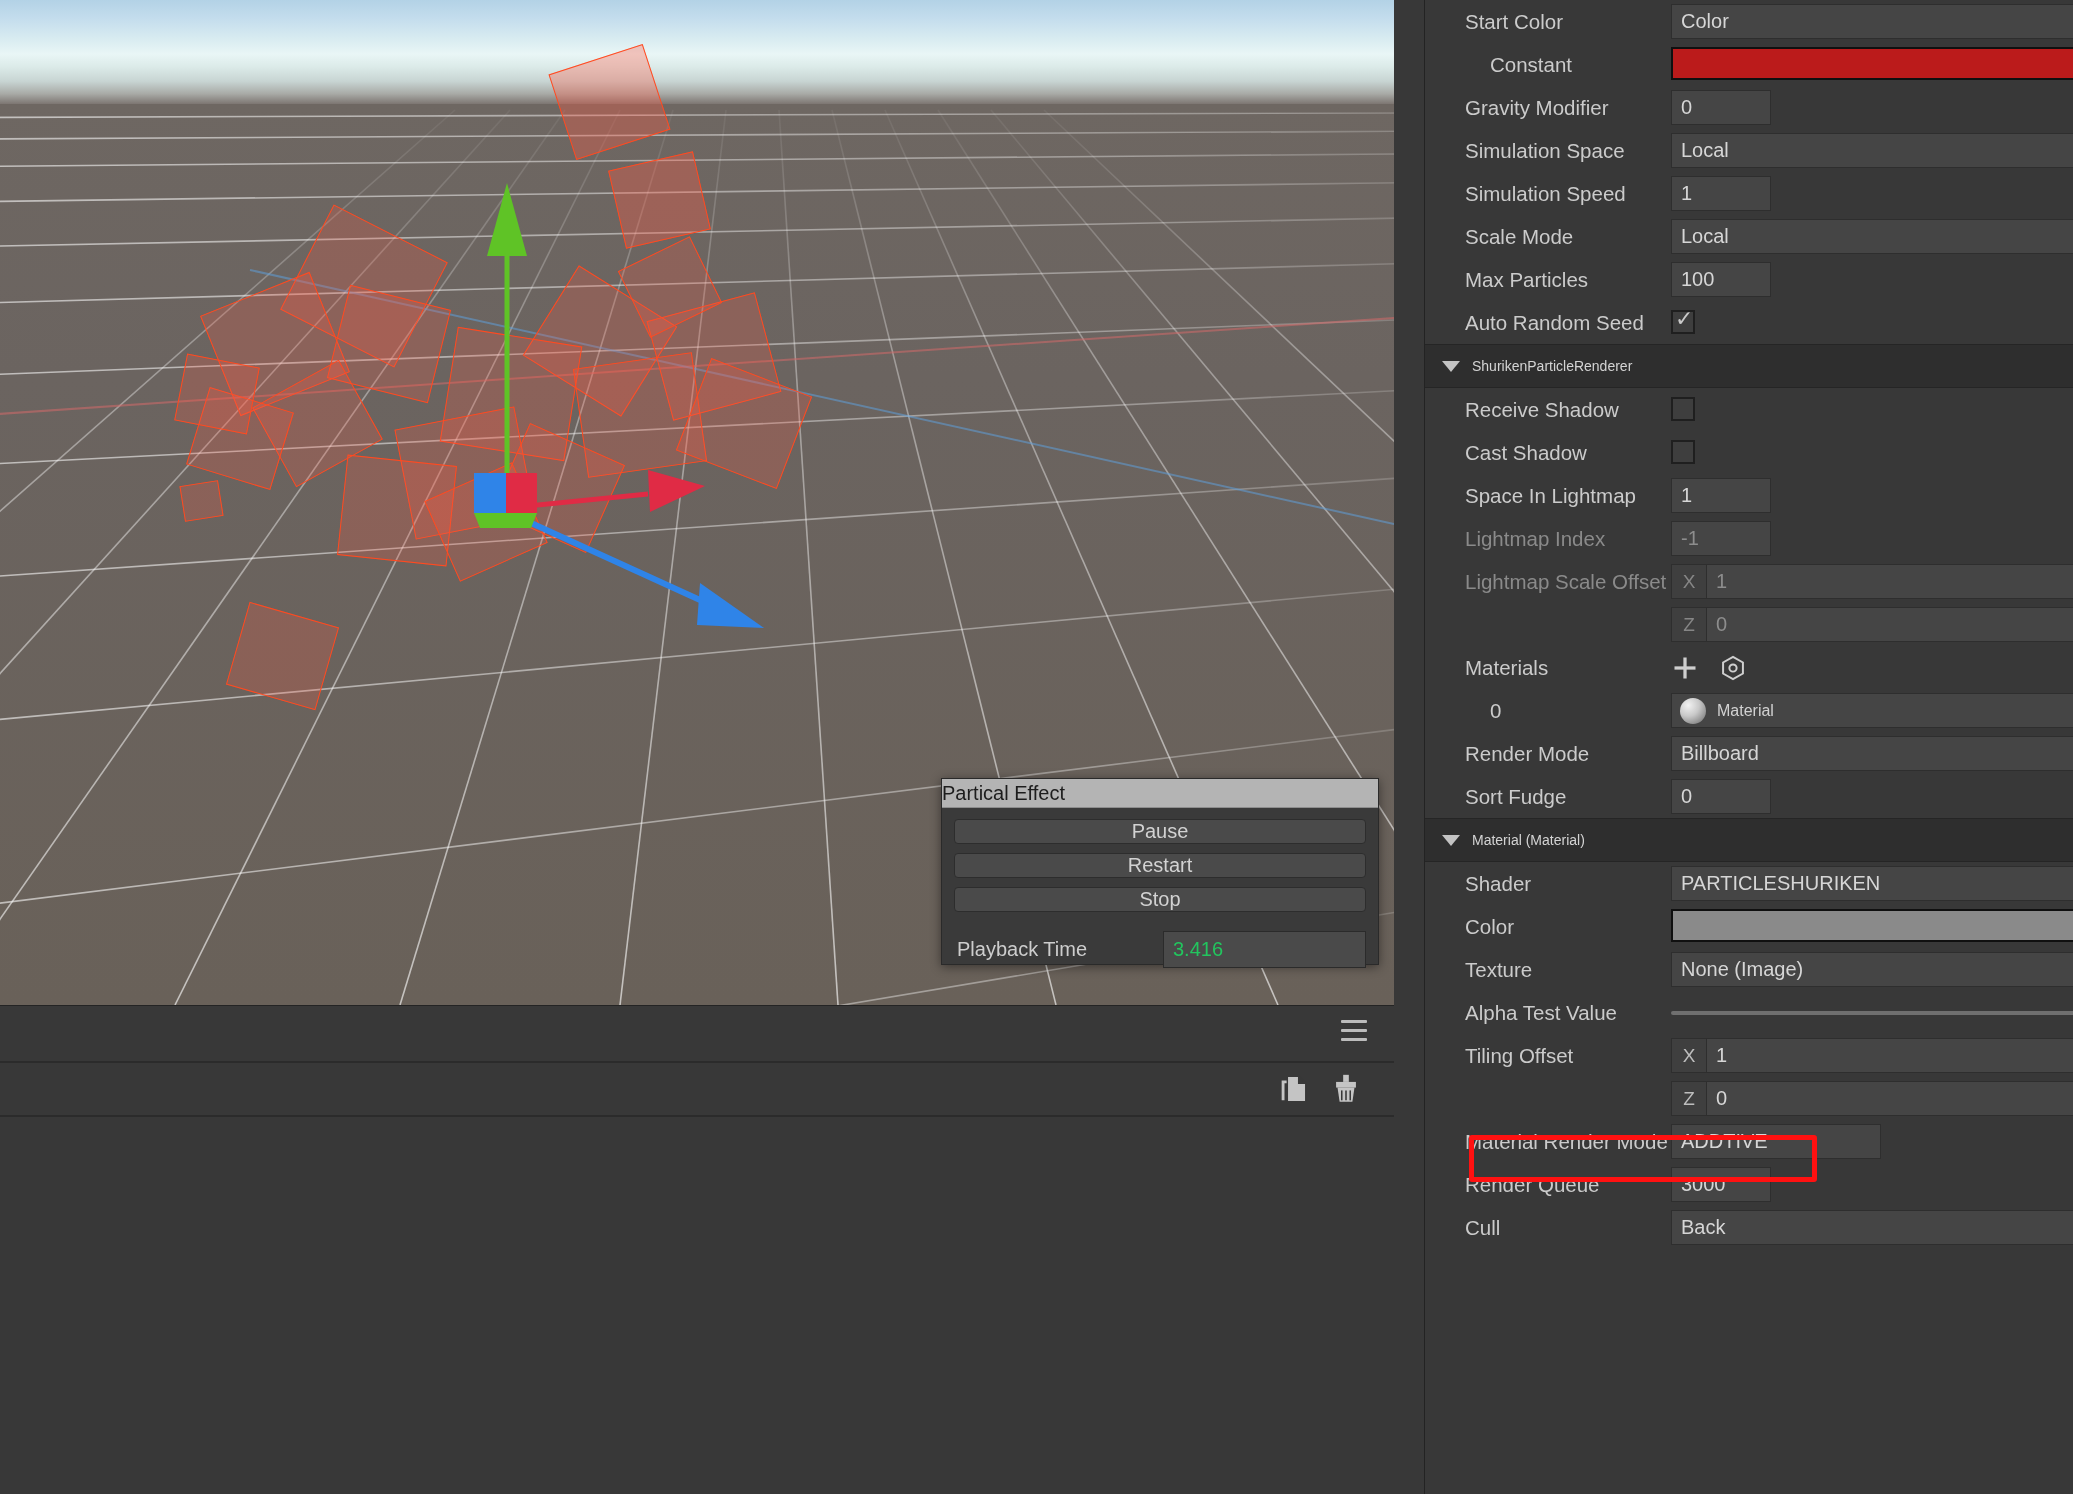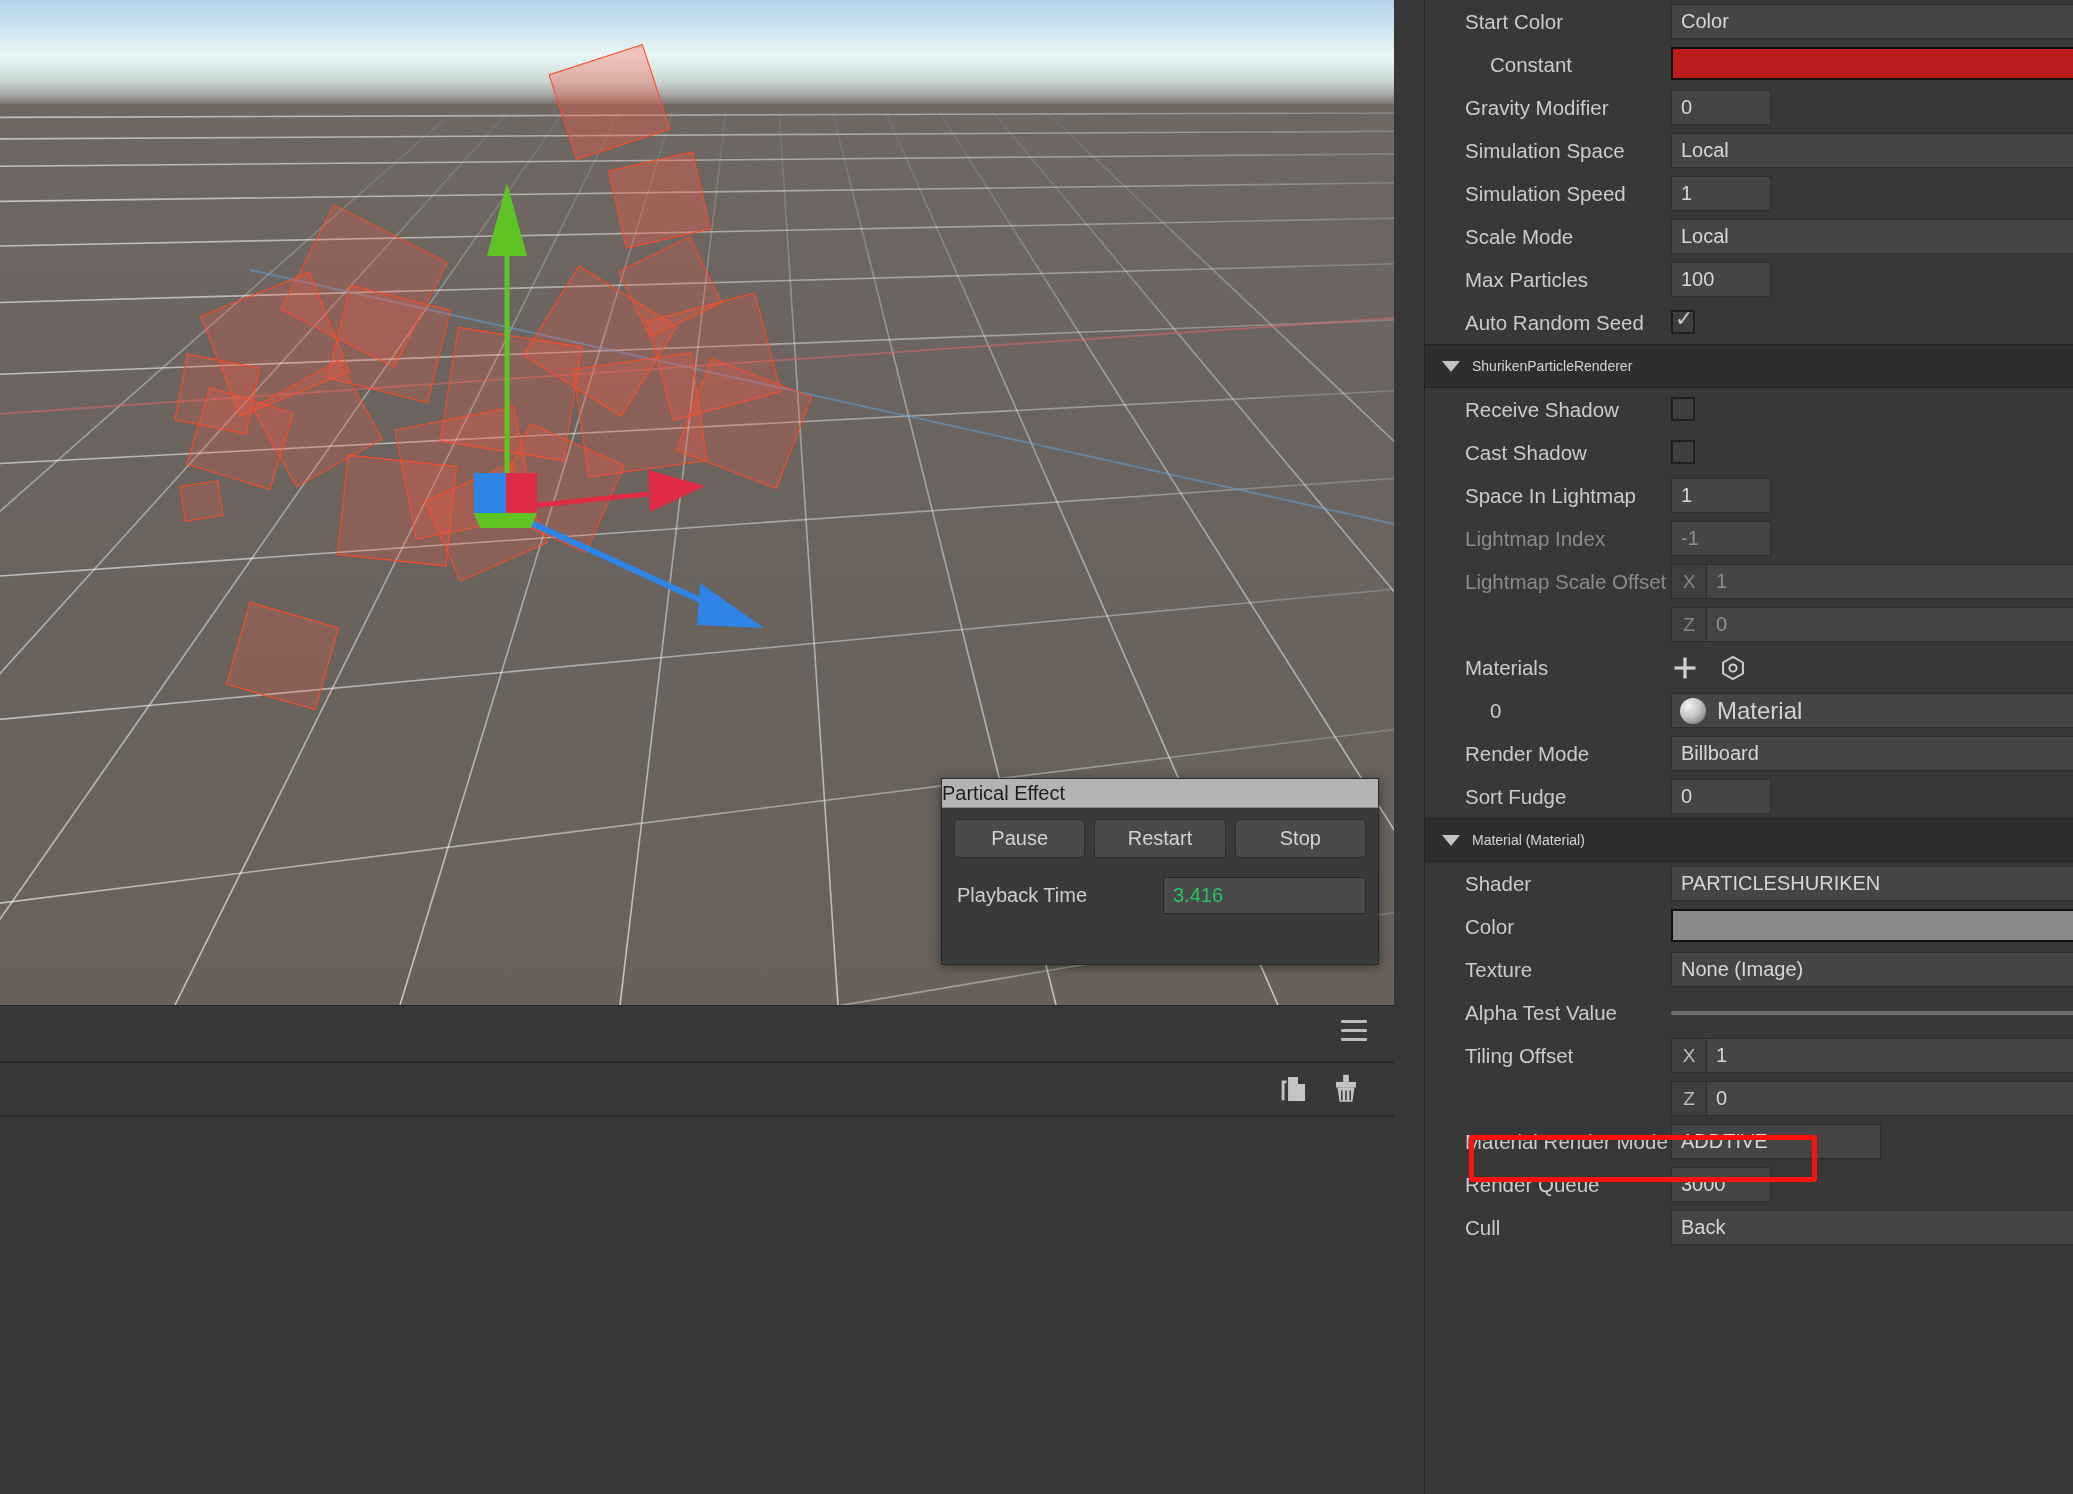--- a/index.html
+++ b/index.html
@@ -48,21 +48,21 @@
     width: 438px; height: 187px;
     background: #3a3a3a;
     border: 1px solid #2a2a2a;
     box-shadow: 0 2px 10px rgba(0,0,0,0.45);
   }
   #pe-titlebar {
     height: 29px; background: #b4b4b4; color: #1d1d1d;
     font-size: 20px; line-height: 29px; text-align: left;
     border-bottom: 1px solid #8d8d8d;
   }
-  #pe-buttons { display: flex; gap: 9px; padding: 11px 12px 0 12px; }
+  #pe-buttons { display: flex; gap: 9px; padding: 11px 12px 0 12px; flex-direction: column; }
   .pe-btn {
     flex: 1; height: 39px; background: #4a4a4a;
     border: 1px solid #2d2d2d; border-radius: 4px;
     color: #d2d2d2; font-size: 20px;
     display: flex; align-items: center; justify-content: center;
     cursor: pointer;
   }
   #pe-playback { display: flex; align-items: center; padding: 19px 12px 0 15px; gap: 20px; }
   #pe-playback-label { color: #cdcdcd; font-size: 20px; width: 186px; }
   #pe-playback-value {
@@ -160,21 +160,21 @@
   }
   .mat-icons { display: flex; align-items: center; gap: 20px; padding-top: 4px; }
   .mat-slot {
     height: 35px; background: #454545; border: 1px solid #2e2e2e;
     display: flex; align-items: center; padding-left: 8px;
   }
   .mat-sphere {
     width: 26px; height: 26px; border-radius: 50%; margin-right: 11px;
     background: radial-gradient(circle at 32% 28%, #f2f2f2 0%, #c9c9c9 42%, #8c8c8c 78%, #6f6f6f 100%);
   }
-  .mat-slot .mat-name { color: #d2d2d2; font-size: 24px; }
+  .mat-slot .mat-name { color: #d2d2d2; font-size: 16px; }
 
   #highlight-box {
     position: absolute; left: 1469px; top: 1135px;
     width: 348px; height: 47px;
     border: 5px solid #ff1111; border-radius: 3px;
     pointer-events: none;
   }
 </style>
 </head>
 <body>

